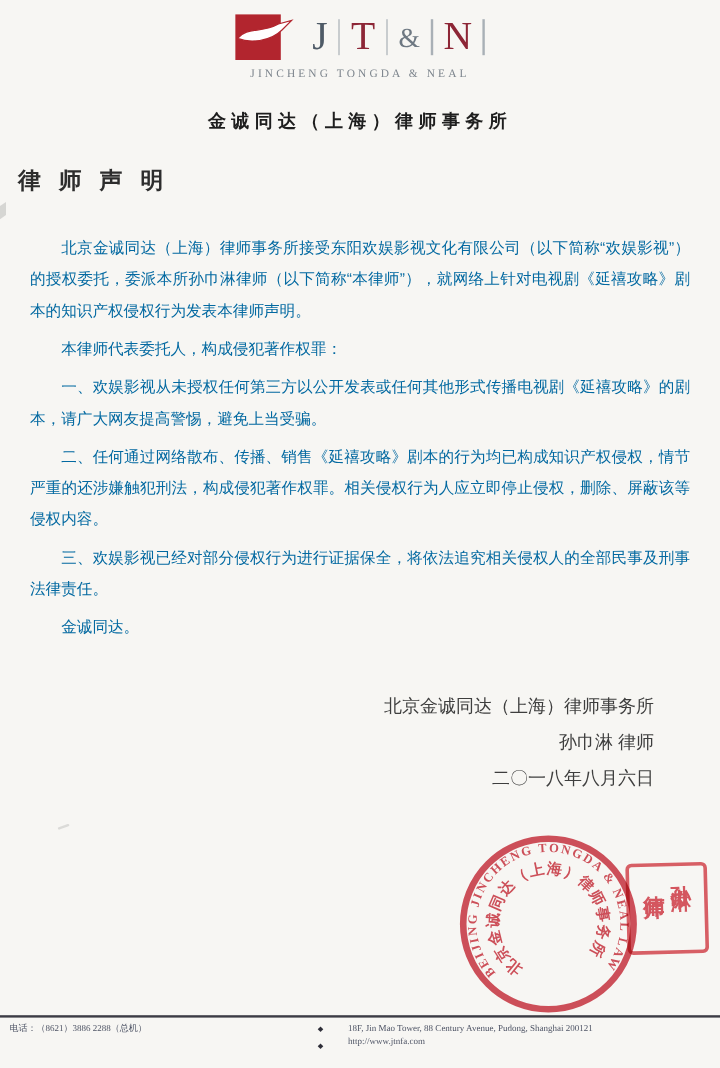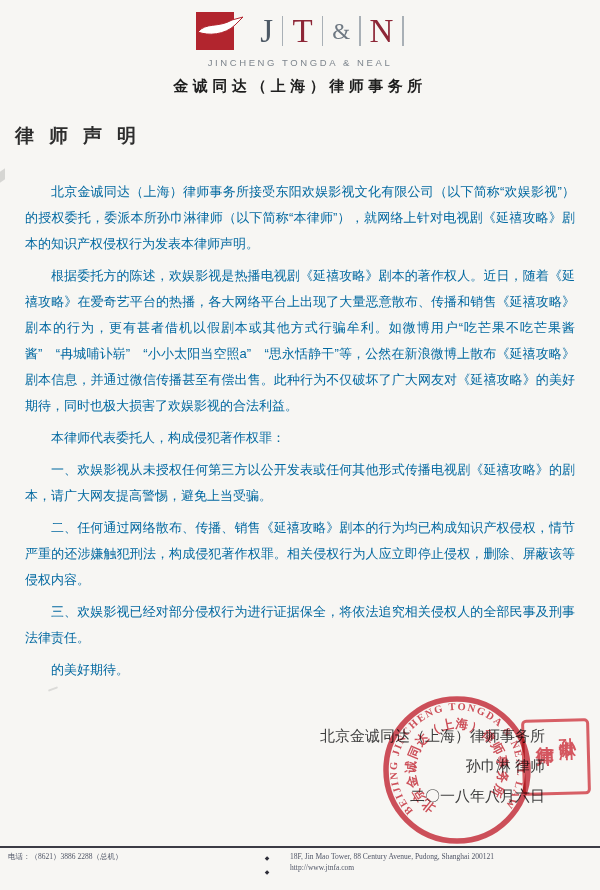--- a/index.html
+++ b/index.html
@@ -11,23 +11,23 @@
   }
   
   .header{padding-top:10px;text-align:center;}
   .logo-row{display:flex;align-items:flex-start;justify-content:center;gap:12px;height:46px;}
   .logo-letters{display:flex;align-items:center;gap:9px;height:42px;
     font-family:"Liberation Serif", serif;font-weight:400;}
   .lt{font-size:33px;line-height:1;color:#8d2636;}
   .lt-j{color:#4e5a66;}
   .lt-amp{font-size:23px;color:#6e7882;}
   .vbar{width:1.5px;height:30px;background:#a9b0b6;}
-  .logo-subtitle{font-family:Liberation Sans, sans-serif;font-size:9.5px;letter-spacing:2.6px;
+  .logo-subtitle{font-family:Liberation Serif, serif;font-size:9.5px;letter-spacing:2.6px;
     color:#7d858d;margin-top:1px;}
-  .firm-cn{margin-top:9px;font-size:15px;font-weight:700;letter-spacing:4.5px;color:#1e1e1e;
+  .firm-cn{margin-top:25px;font-size:15px;font-weight:700;letter-spacing:4.5px;color:#1e1e1e;
     font-family:"Liberation Serif", serif;}
   
   .title{margin-top:27px;font-size:19px;font-weight:600;
     letter-spacing:15px;text-indent:15px;color:#2d2d2d;}
   
   .content{margin:30px 25px 2px;font-size:13px;line-height:26px;text-align:justify;
     font-weight:500;color:#0369a1;}
   .content p{margin:0 0 6px;text-indent:2em;}
   
   .signature{margin-top:38px;padding-right:55px;text-align:right;font-size:15px;
@@ -85,26 +85,25 @@
     </span>
   </div>
   <div class="logo-subtitle">JINCHENG TONGDA &amp; NEAL</div>
   <div class="firm-cn">金诚同达（上海）律师事务所</div>
 </div>
 
 <div class="title">律师声明</div>
 
 <div class="content">
   <p>北京金诚同达（上海）律师事务所接受东阳欢娱影视文化有限公司（以下简称“欢娱影视”）的授权委托，委派本所孙巾淋律师（以下简称“本律师”），就网络上针对电视剧《延禧攻略》剧本的知识产权侵权行为发表本律师声明。</p>
-  <p>根据委托方的陈述，欢娱影视是热播电视剧《延禧攻略》剧本的著作权人。近日，随着《延禧攻略》在爱奇艺平台的热播，各大网络平台上出现了大量恶意散布、传播和销售《延禧攻略》剧本的行为，更有甚者借机以假剧本或其他方式行骗牟利。如微博用户“吃芒果不吃芒果酱酱”　“冉城哺讣崭”　“小小太阳当空照a”　“思永恬静干”等，公然在新浪微博上散布《延禧攻略》剧本信息，并通过微信传播甚至有偿出售。此种行为不仅破坏了广大网友对《延禧攻略》的美好期待，同时也极大损害了欢娱影视的合法利益。</p>
   <p>本律师代表委托人，构成侵犯著作权罪：</p>
   <p>一、欢娱影视从未授权任何第三方以公开发表或任何其他形式传播电视剧《延禧攻略》的剧本，请广大网友提高警惕，避免上当受骗。</p>
   <p>二、任何通过网络散布、传播、销售《延禧攻略》剧本的行为均已构成知识产权侵权，情节严重的还涉嫌触犯刑法，构成侵犯著作权罪。相关侵权行为人应立即停止侵权，删除、屏蔽该等侵权内容。</p>
   <p>三、欢娱影视已经对部分侵权行为进行证据保全，将依法追究相关侵权人的全部民事及刑事法律责任。</p>
-  <p>的美好期待。</p>
+  <p>金诚同达。</p>
 </div>
 
 <div class="signature">
   <div>北京金诚同达（上海）律师事务所</div>
   <div>孙巾淋 律师</div>
   <div>二〇一八年八月六日</div>
 </div>
 
 <div class="seal-round">
   <svg width="154" height="154" viewBox="0 0 154 154">

